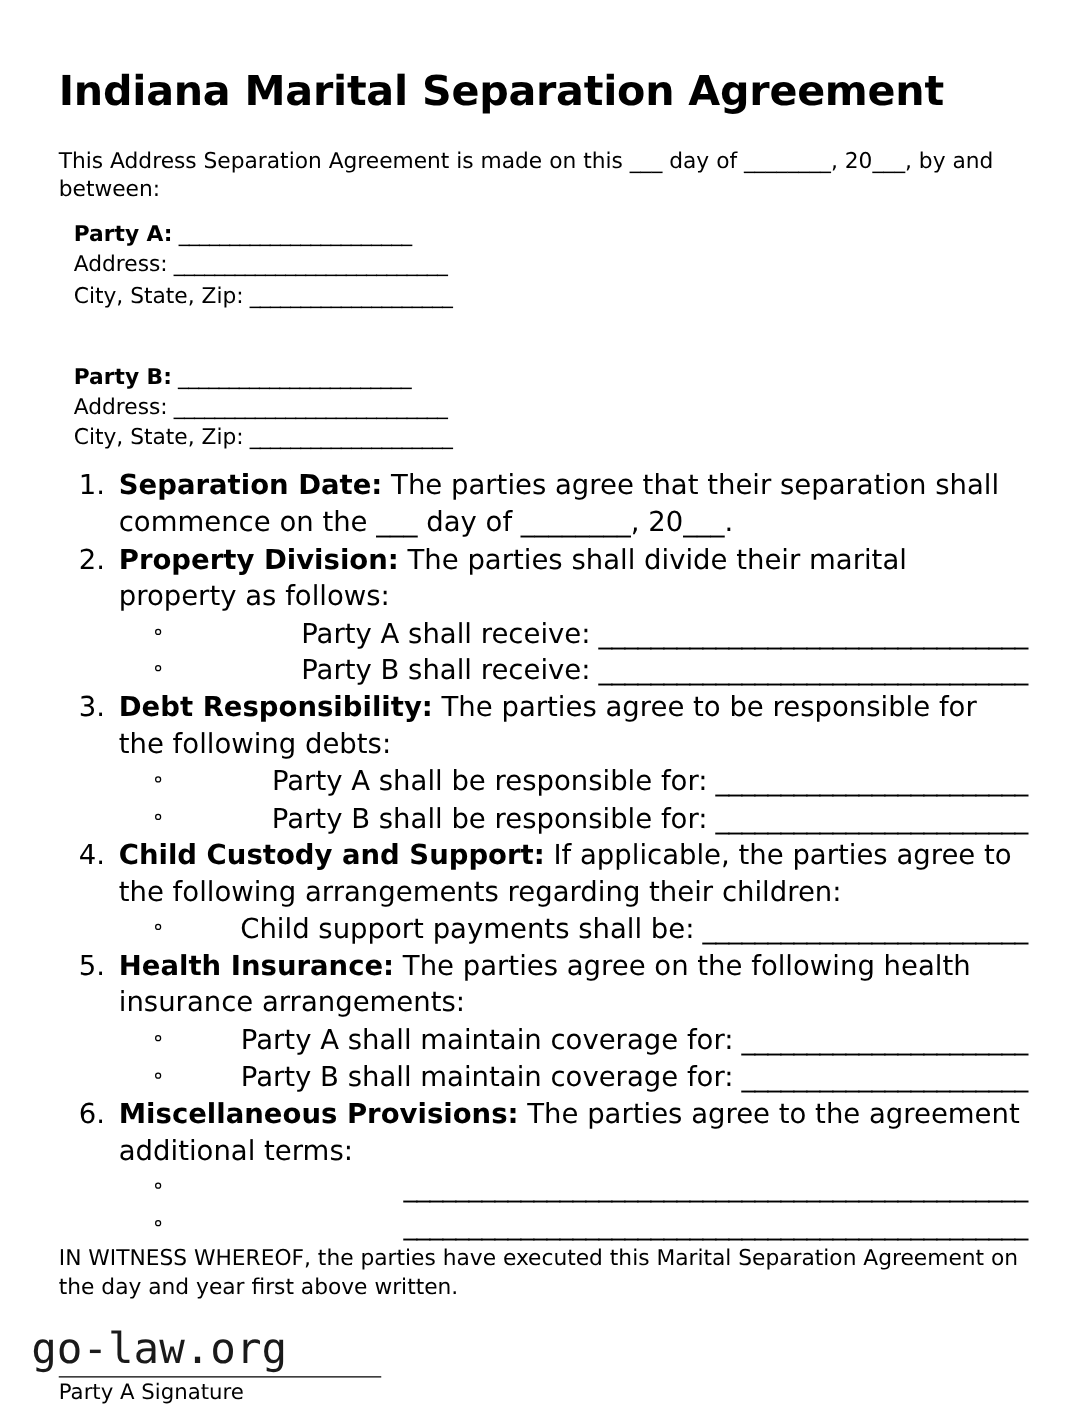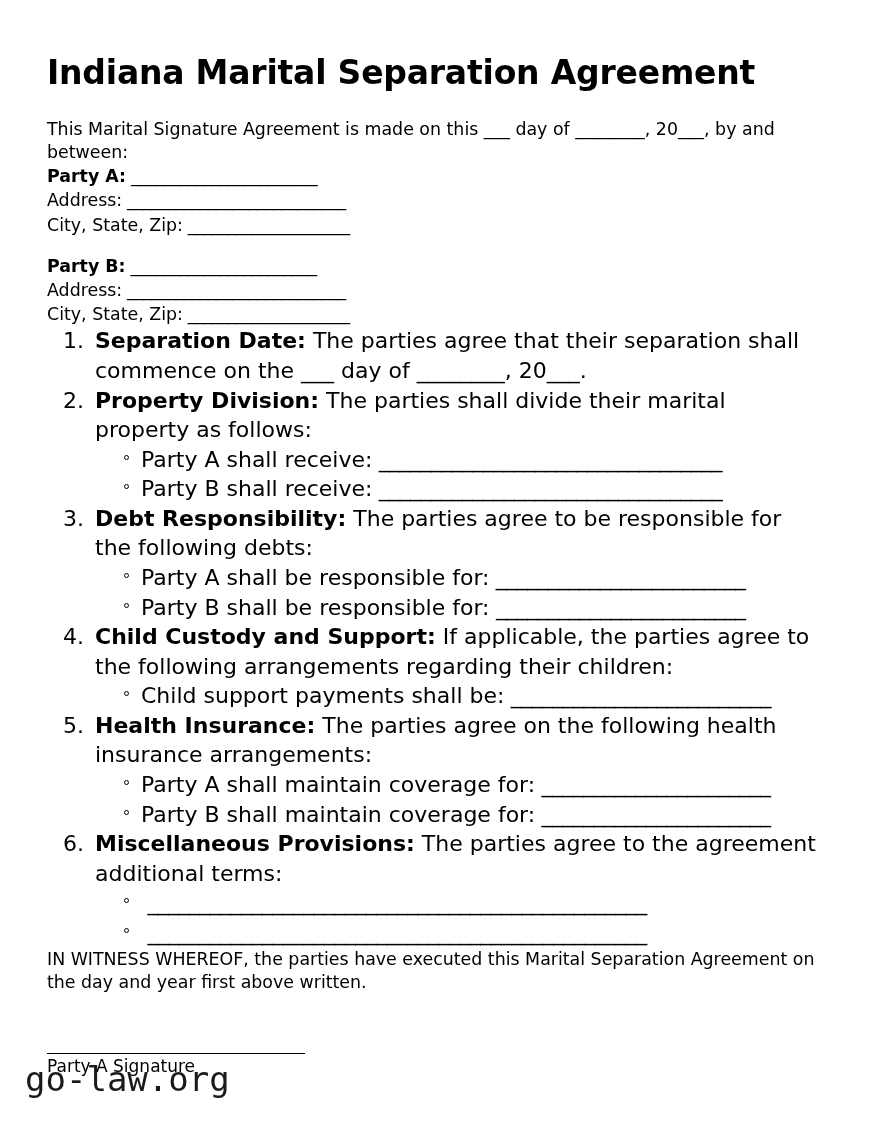--- a/index.html
+++ b/index.html
@@ -38,21 +38,21 @@
   }
   p.para {
     font-size: 17.4px;
     line-height: 1.33;
     margin: 0;
   }
   .intro { margin-bottom: 22px; }
   .party-block {
     font-size: 17.4px;
     line-height: 1.39;
-    margin: 0;
+    margin: 12px;
   }
   .party-gap { height: 17px; }
   .blk { font-weight: bold; }
   .fill {
     letter-spacing: -0.6px;
     white-space: pre;
   }
   .accordance {
     margin-top: 22px;
     margin-bottom: 14px;
@@ -64,20 +64,21 @@
     line-height: 1.345;
   }
   ol.terms > li {
     margin-bottom: 0px;
     padding-left: 4px;
   }
   ul.sub {
     list-style: none;
     margin: 0;
     padding-left: 26px;
+    text-align: right;
   }
   ul.sub > li {
     position: relative;
     padding-left: 20px;
     line-height: 1.345;
   }
   ul.sub > li::before {
     content: "";
     position: absolute;
     left: 3px;
@@ -115,21 +116,21 @@
   }
 </style>
 </head>
 <body>
 
 <div class="page">
   <div class="content">
 
     <h1 class="doc-title">Indiana Marital Separation Agreement</h1>
 
-    <p class="para intro">This Marital Signature Agreement is made on this ___ day of ________, 20___, by and between:</p>
+    <p class="para intro">This Address Separation Agreement is made on this ___ day of ________, 20___, by and between:</p>
 
     <div class="party-block">
       <div><span class="blk">Party A:</span><span class="fill"> _______________________</span></div>
       <div><span>Address:</span><span class="fill"> ___________________________</span></div>
       <div><span>City, State, Zip:</span><span class="fill"> ____________________</span></div>
     </div>
 
     <div class="party-gap"></div>
 
     <div class="party-block">

